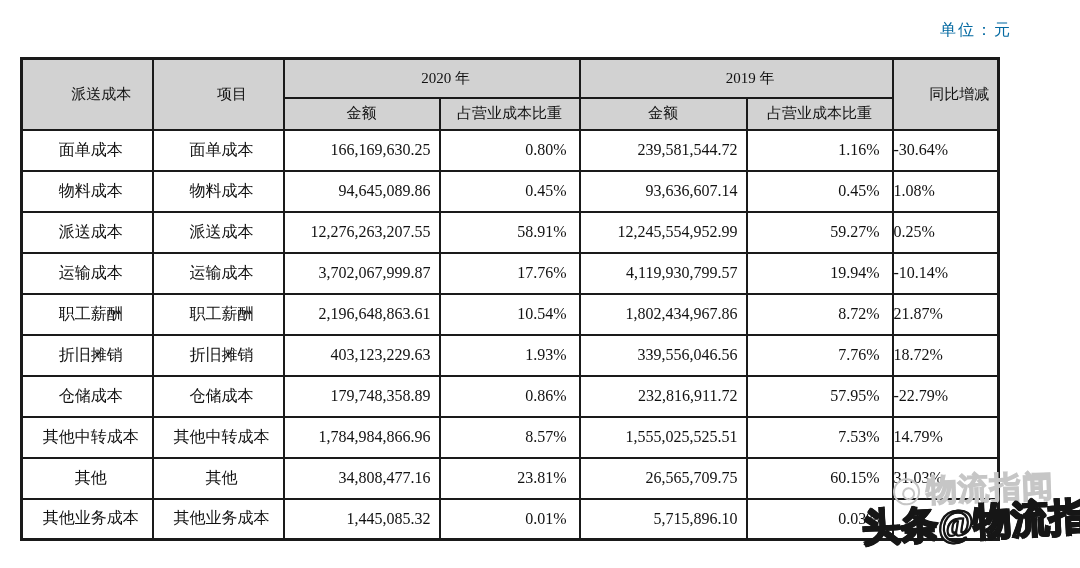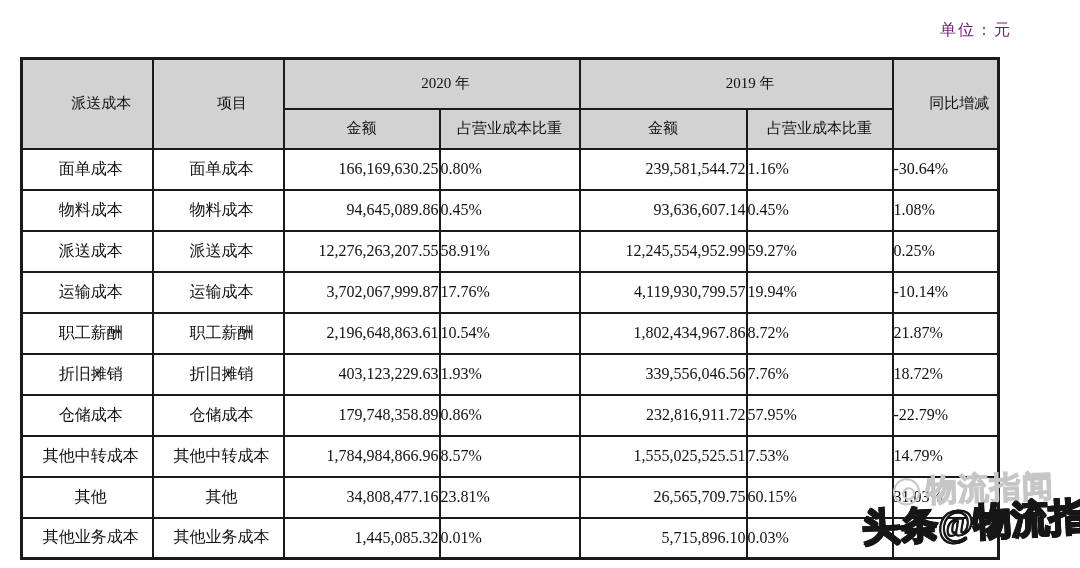--- a/index.html
+++ b/index.html
@@ -3,43 +3,43 @@
 <meta charset="utf-8">
 <style>
   * { margin: 0; padding: 0; box-sizing: border-box; }
   html, body { width: 1080px; height: 568px; background: #ffffff; overflow: hidden; }
   body { font-family: "Liberation Serif", "DejaVu Serif", serif; color: #111; position: relative; }
 
   .page { position: absolute; inset: 0; width: 1080px; height: 568px; overflow: hidden; }
 
   .unit-label {
     position: absolute; top: 20px; right: 68px;
-    font-size: 16px; letter-spacing: 2px; color: #701a75;
+    font-size: 16px; letter-spacing: 2px; color: #0369a1;
   }
 
   .table-wrap { position: absolute; left: 20px; top: 57px; }
 
   table.cost-table {
     border-collapse: collapse; table-layout: fixed; width: 977px;
     border: 3px solid #1a1a1a;
   }
   .cost-table th, .cost-table td {
     border: 2px solid #1a1a1a;
     font-weight: normal;
     font-size: 16px;
     overflow: hidden; white-space: nowrap;
   }
   .cost-table thead th { background: #d2d2d2; text-align: center; font-size: 15px; }
-  .cost-table thead tr.hr1 th { height: 50px; padding-left: 28px; }
-  .cost-table thead tr.hr2 th { height: 40px; }
+  .cost-table thead tr.hr1 th { height: 39px; padding-left: 28px; }
+  .cost-table thead tr.hr2 th { height: 32px; }
   .cost-table tbody td { height: 41px; background: #ffffff; }
 
   td.c-label { text-align: center; padding-left: 7px; }
-  td.c-num   { text-align: right; }
-  td.c-pct   { padding-right: 12px; }
+  td.c-num   { text-align: right; padding-right: 8px; }
+  td.c-pct   { text-align: right; padding-right: 12px; }
   td.c-yoy   { padding-right: 10px; }
 
   
   .wm-light {
     position: absolute; left: 893px; top: 468px;
     display: flex; align-items: center; gap: 6px;
     transform: rotate(-2deg);
     color: transparent;
     -webkit-text-stroke: 1.2px #c6c6c6;
     text-shadow: 0 0 0.5px #cccccc;

